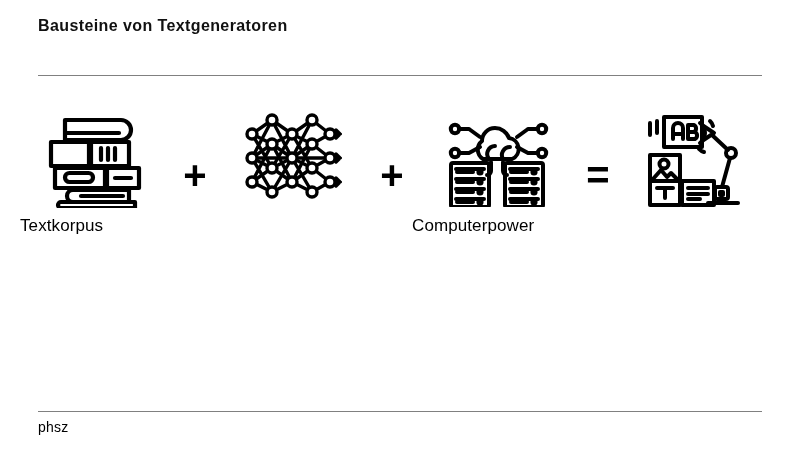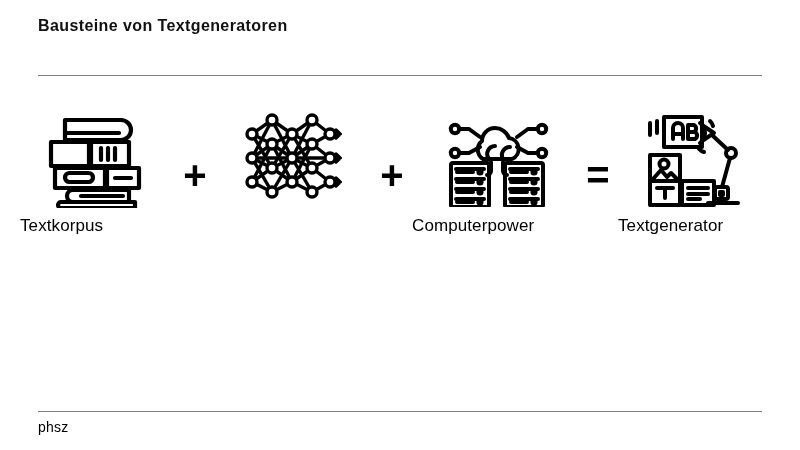--- a/index.html
+++ b/index.html
@@ -273,21 +273,20 @@
           <circle cx="20" cy="55" r="4.5"></circle>
           <path d="M9 70 L17 61 L23 68 L27 64 L33 70"></path>
 
           <rect x="6" y="72" width="30" height="24"></rect>
           <path d="M13 79 H29 M21 79 V89"></path>
 
           <rect x="38" y="72" width="32" height="24"></rect>
           <path d="M44 79 H64 M44 85 H64 M44 90 H56"></path>
         </svg>
       </div>
-      <div class="caption">Textgenerator</div>
     </div>
 
   </div>
 
   <div class="rule rule-bottom"></div>
 
   <div class="footer-logo">phsz</div>
 
 </div>
 

